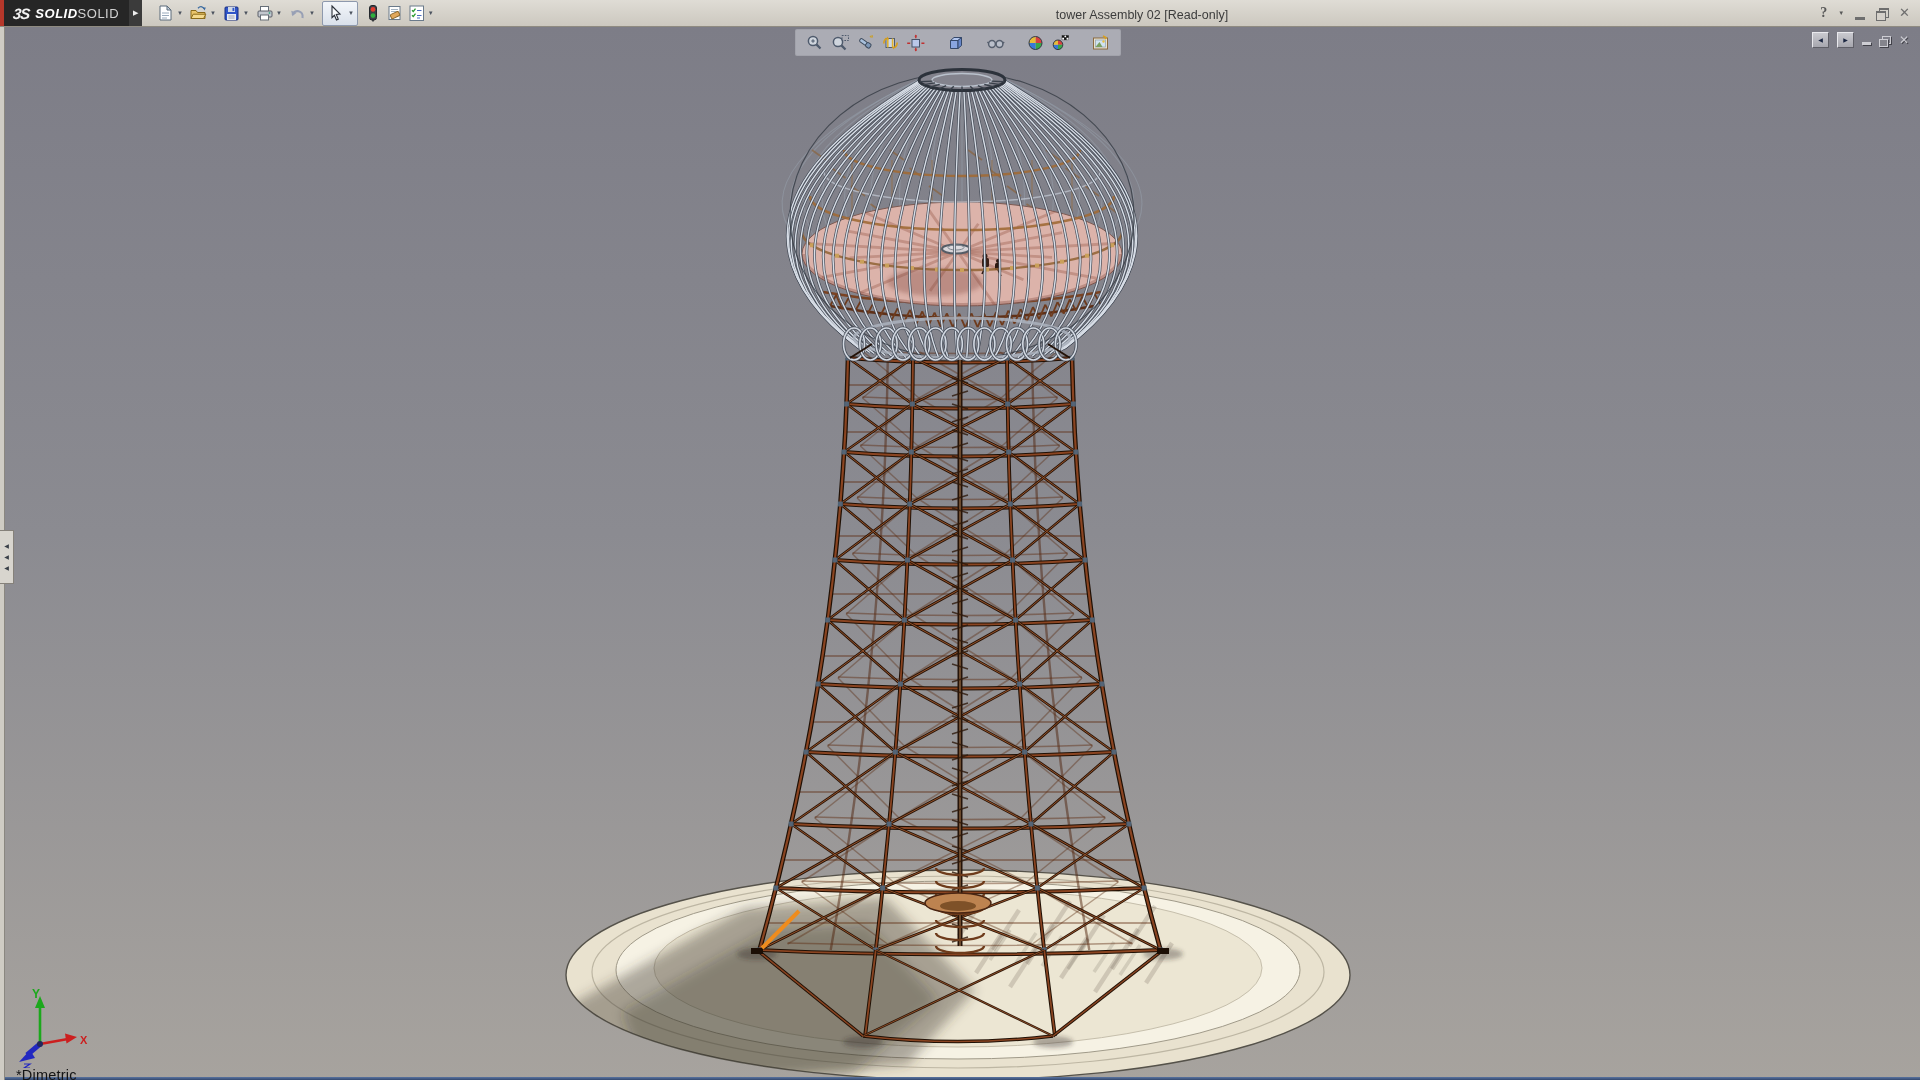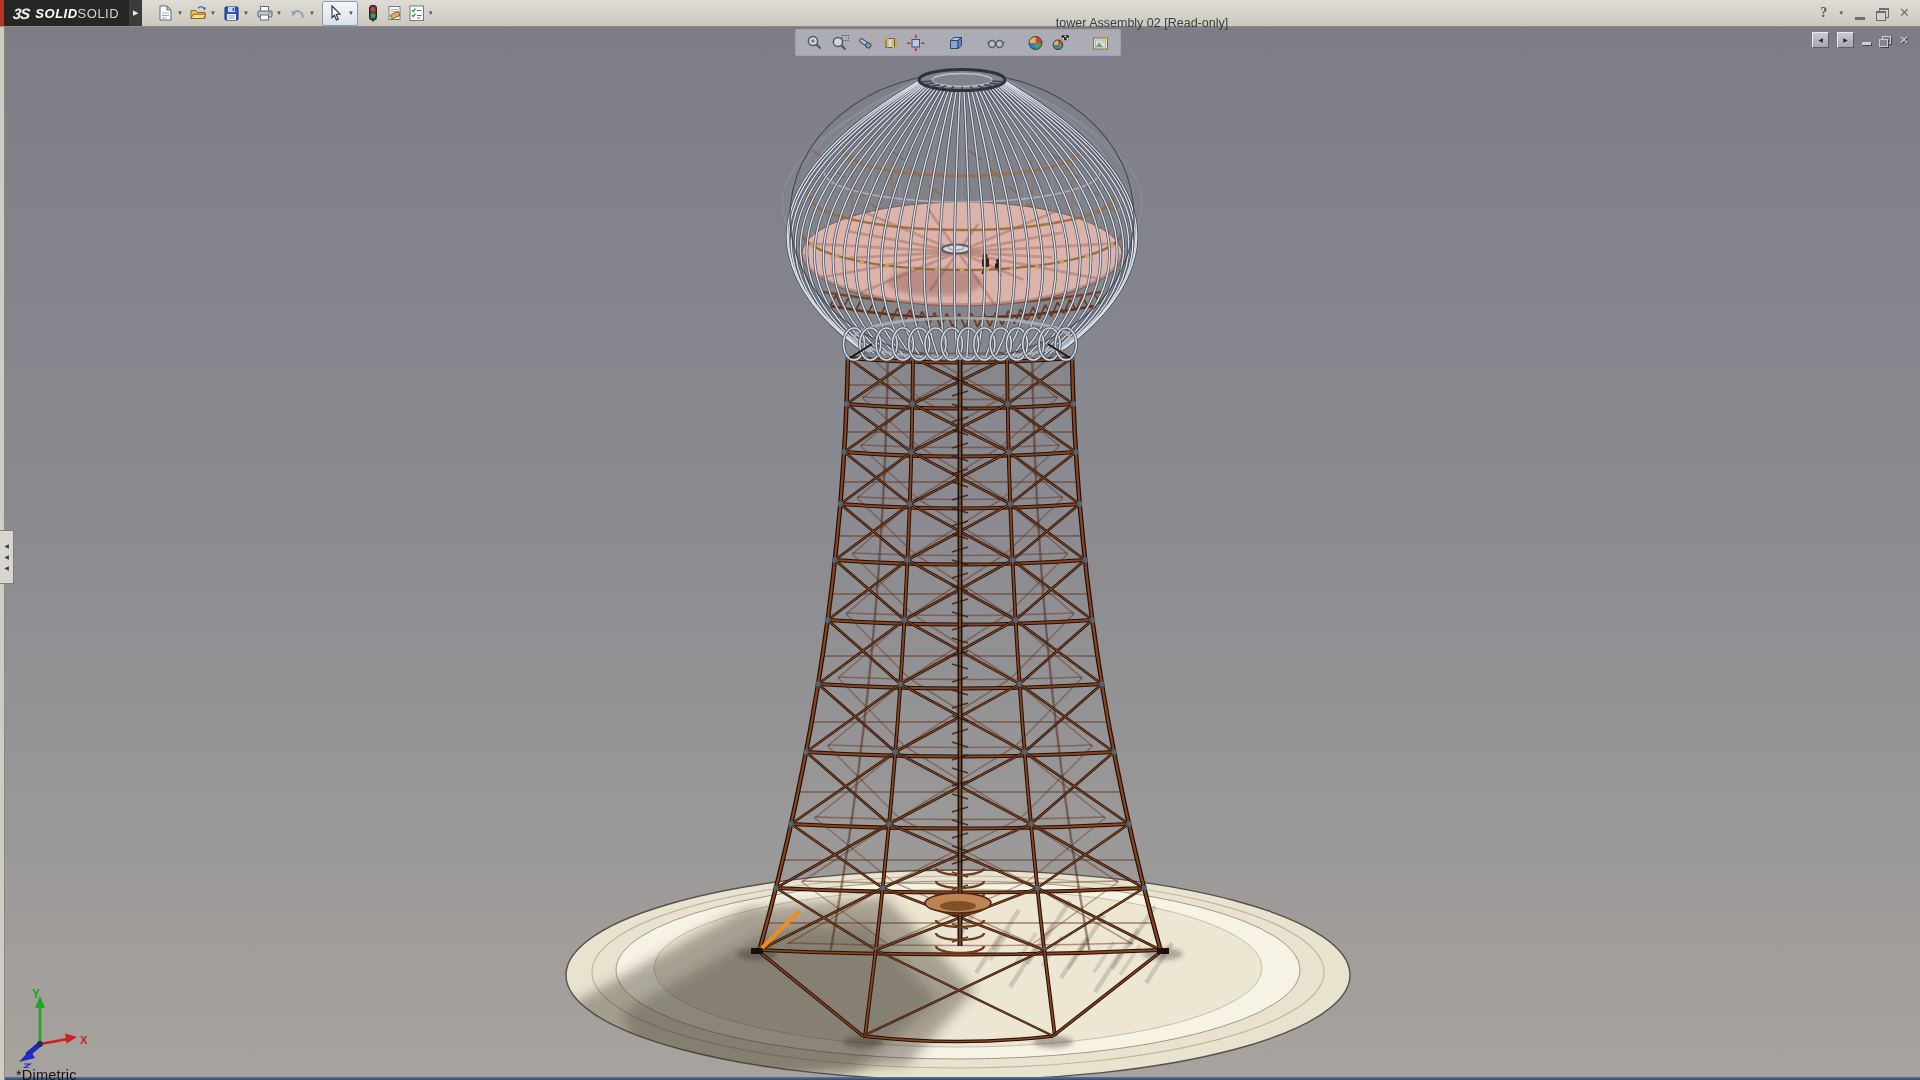--- a/index.html
+++ b/index.html
@@ -18,21 +18,21 @@
   .brand .bw{font-weight:normal;color:#d2d2d2;}
   .expand-tab{width:13px;height:26px;background:#3b3b3b;display:flex;align-items:center;
               justify-content:center;color:#eee;font-size:7px;cursor:default;}
   .tools{display:flex;align-items:center;margin-left:12px;height:26px;}
   .tb-btn{width:22px;height:22px;display:flex;align-items:center;justify-content:center;}
   .dd{font-size:6px;color:#4b525e;margin:0 4px 0 1px;}
   .sel-grp{display:flex;align-items:center;height:23px;margin:0 3px;padding:0 1px;
            border:1px solid #8e99ad;border-radius:2px;
            background:linear-gradient(#f3f6fa,#d9e0ea);}
   .sel-grp .dd{margin:0 2px;}
-  .title{position:absolute;left:1142px;top:16px;transform:translateX(-50%);
+  .title{position:absolute;left:1142px;top:8px;transform:translateX(-50%);
          font-size:12.5px;color:#3c3c3c;white-space:nowrap;}
   .win-ctrls{position:absolute;right:10px;top:0;height:26px;display:flex;
              align-items:center;gap:11px;}
   .help{font-weight:bold;color:#585858;font-size:14px;font-family:"Liberation Serif",serif;}
   .dd-sm{font-size:6px;color:#585858;}
   .t-min{width:10px;height:3px;background:#6e6e6e;margin-top:10px;}
   .t-restore{position:relative;width:12px;height:11px;}
   .t-restore .r-back{position:absolute;left:3px;top:0;width:8px;height:7px;
                      border:1px solid #6e6e6e;border-top-width:2px;}
   .t-restore .r-front{position:absolute;left:0;top:3px;width:8px;height:7px;

